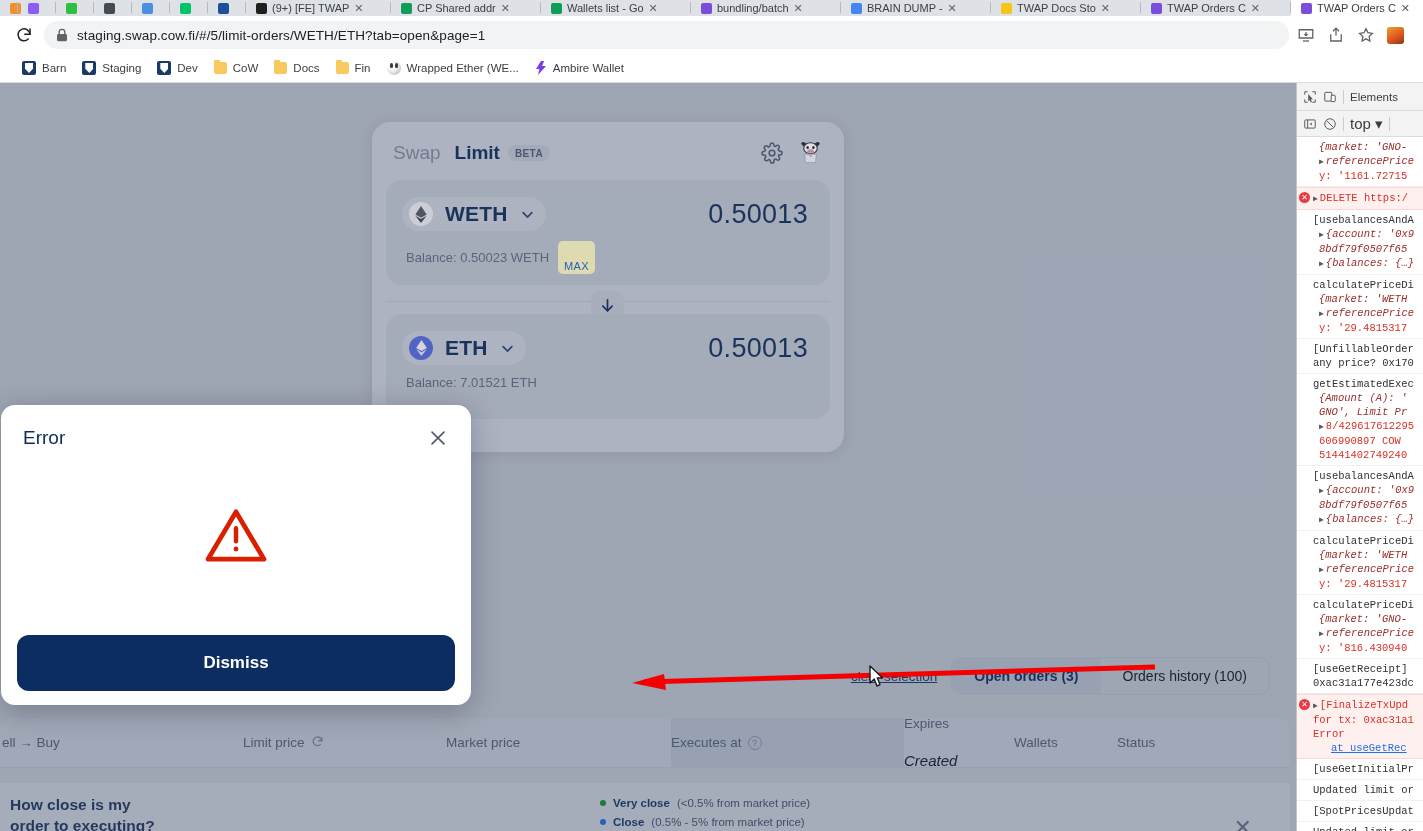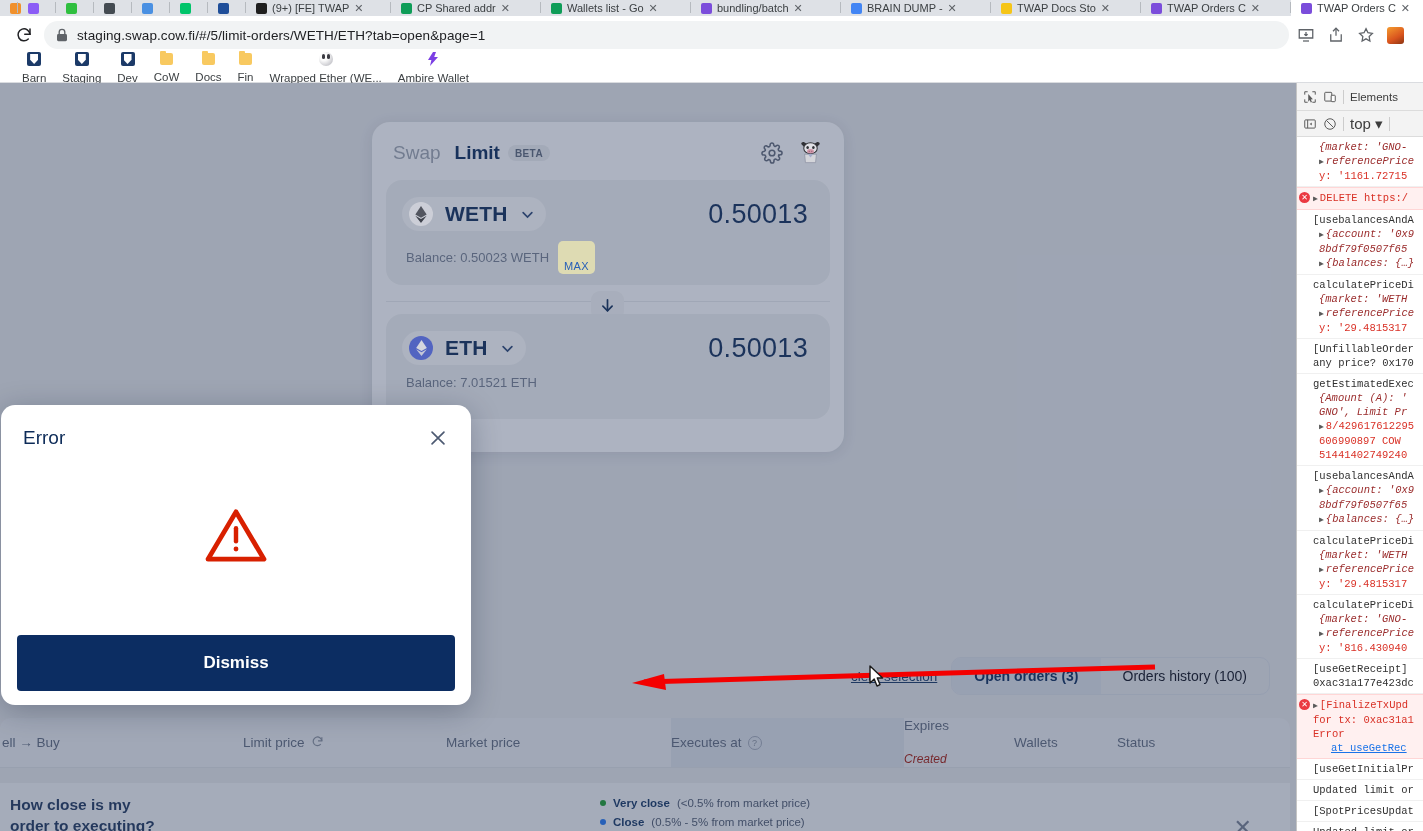--- a/index.html
+++ b/index.html
@@ -54,21 +54,21 @@
     width: 17px; height: 17px; border-radius: 3px;
     background: linear-gradient(150deg,#f0902c 10%,#d9541e 60%,#8a3412 100%);
     position: relative; flex: 0 0 auto;
   }
 
   .bookmarks {
     position: absolute; top: 54px; left: 0; width: 1423px; height: 29px;
     background: #fff; display: flex; align-items: center; padding-left: 14px; gap: 0px;
     border-bottom: 1px solid #dadce0;
   }
-  .bm { display: flex; align-items: center; gap: 6px; padding: 2px 8px; font-size: 11.5px; color: #3c4043; white-space: nowrap; flex-direction: column;}
+  .bm { display: flex; align-items: center; gap: 6px; padding: 2px 8px; font-size: 11.5px; color: #3c4043; white-space: nowrap;}
   .bm-folder { width: 13px; height: 12px; background: #f8c960; border-radius: 1px 2px 2px 2px; position: relative; flex:0 0 auto;}
   .bm-folder:after { content:""; position:absolute; left:0; top:-2px; width:6px; height:3px; background:#f8c960; border-radius:1px 1px 0 0;}
   .bm-cow {
     width: 14px; height: 14px; border-radius: 50%;
     background: radial-gradient(circle at 35% 35%, #fafafa 30%, #c8c8cd 75%, #9aa0a6 100%);
     position: relative; flex:0 0 auto;
   }
   .bm-cow:before { content:""; position:absolute; left:3px; top:2px; width:3px; height:5px; background:#3b3b42; border-radius:2px;}
   .bm-cow:after { content:""; position:absolute; left:8px; top:2px; width:3px; height:5px; background:#3b3b42; border-radius:2px;}
   .bm-ambire { width:12px; height:14px; flex:0 0 auto; }
@@ -151,21 +151,21 @@
   .otab.on { background: #a9b2c1; color:#0d2b58; font-weight:700; }
 
   .tablehead {
     position:absolute; left:0; top:635px; width: 1290px; height: 50px;
     background: #b4bbc7; border-radius: 10px 10px 0 0;
     display:flex; align-items:center; font-size: 13.5px; color:#4c5a72;
     border-bottom: 1px solid #a9b1be;
   }
   .th { display:flex; align-items:center; gap:6px; height:100%; }
   .th.hl { background:#a9b2c1; }
-  .th .sub { font-size:12px; font-style: italic; color:#7f1d1d;margin-top:20px; }
+  .th .sub { font-size:15px; font-style: italic; color:#0f172a;margin-top:20px; }
   .th .stack { display:flex; flex-direction:column; line-height:1.15; }
   .ic-circ {
     width:14px;height:14px;border-radius:50%;border:1px solid #7c889c;
     display:inline-flex;align-items:center;justify-content:center;font-size:9px;color:#6a7689;flex:0 0 auto;
   }
 
   
   .bottombanner {
     position:absolute; left:0; top:700px; width:1290px; height:48px;
     background: #b9c0cb; display:flex; align-items:flex-start; padding-top: 12px;
@@ -184,21 +184,21 @@
     background:#fff; border-radius: 14px; box-shadow: 0 6px 30px rgba(10,20,45,.28);
     z-index: 40;
   }
   .modal-head { display:flex; align-items:flex-start; padding: 22px 22px 0 22px;}
   .modal-title { font-size:19px; color:#0d2b58; font-weight:400; }
   .modal-x { margin-left:auto; width:22px;height:22px;color:#4d5a72; display:block;}
   .modal-body { height: 172px; display:flex; align-items:center; justify-content:center; }
   .warn { width: 62px; height: 55px; display:block; }
   .dismissbtn {
     position:absolute; left:16px; bottom:14px; width:438px; height:56px;
-    background:#0c2d62; color:#fff; border-radius:4px;
+    background:#0c2d62; color:#fff; border-radius:12px;
     display:flex; align-items:center; justify-content:center;
     font-size:17px; font-weight:700; border:none;
     font-family:"Liberation Sans", sans-serif;
   }
 
   
   .redarrow { position:absolute; left:620px; top:572px; width:545px; height:40px; z-index:45; pointer-events:none;}
   .cursor { position:absolute; left:869px; top:582px; width:16px;height:23px; z-index:46;}
 
   

